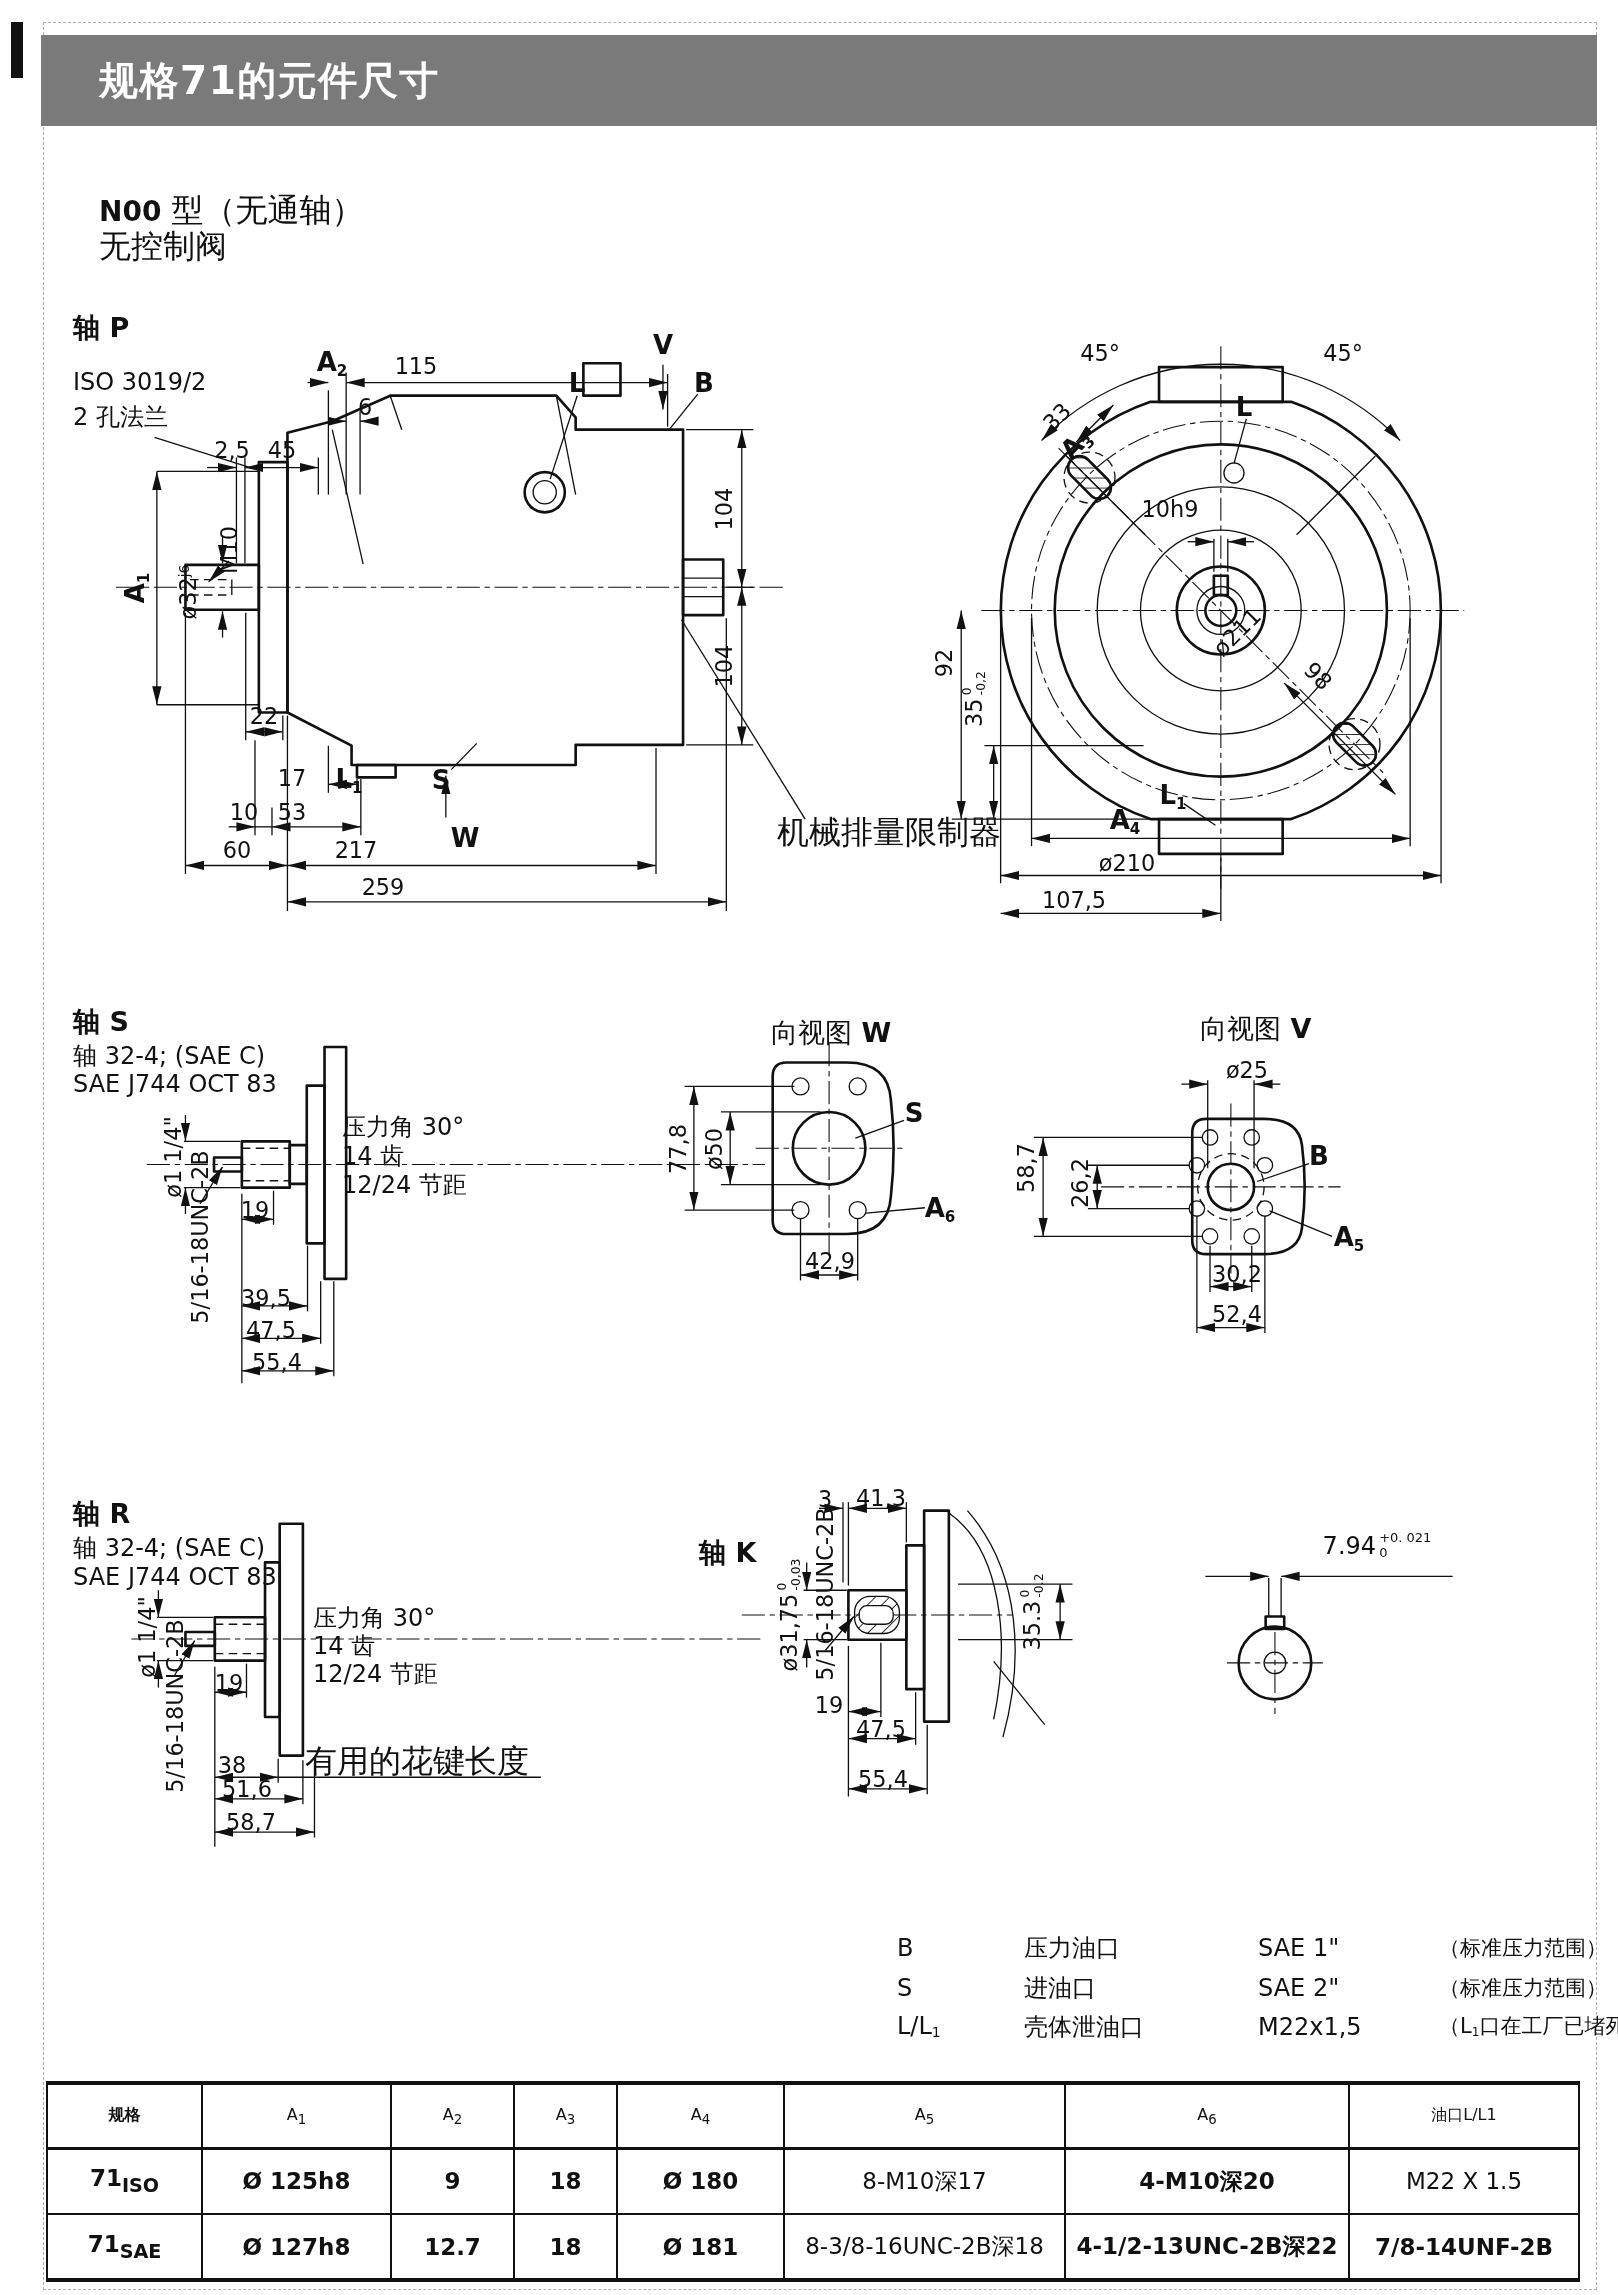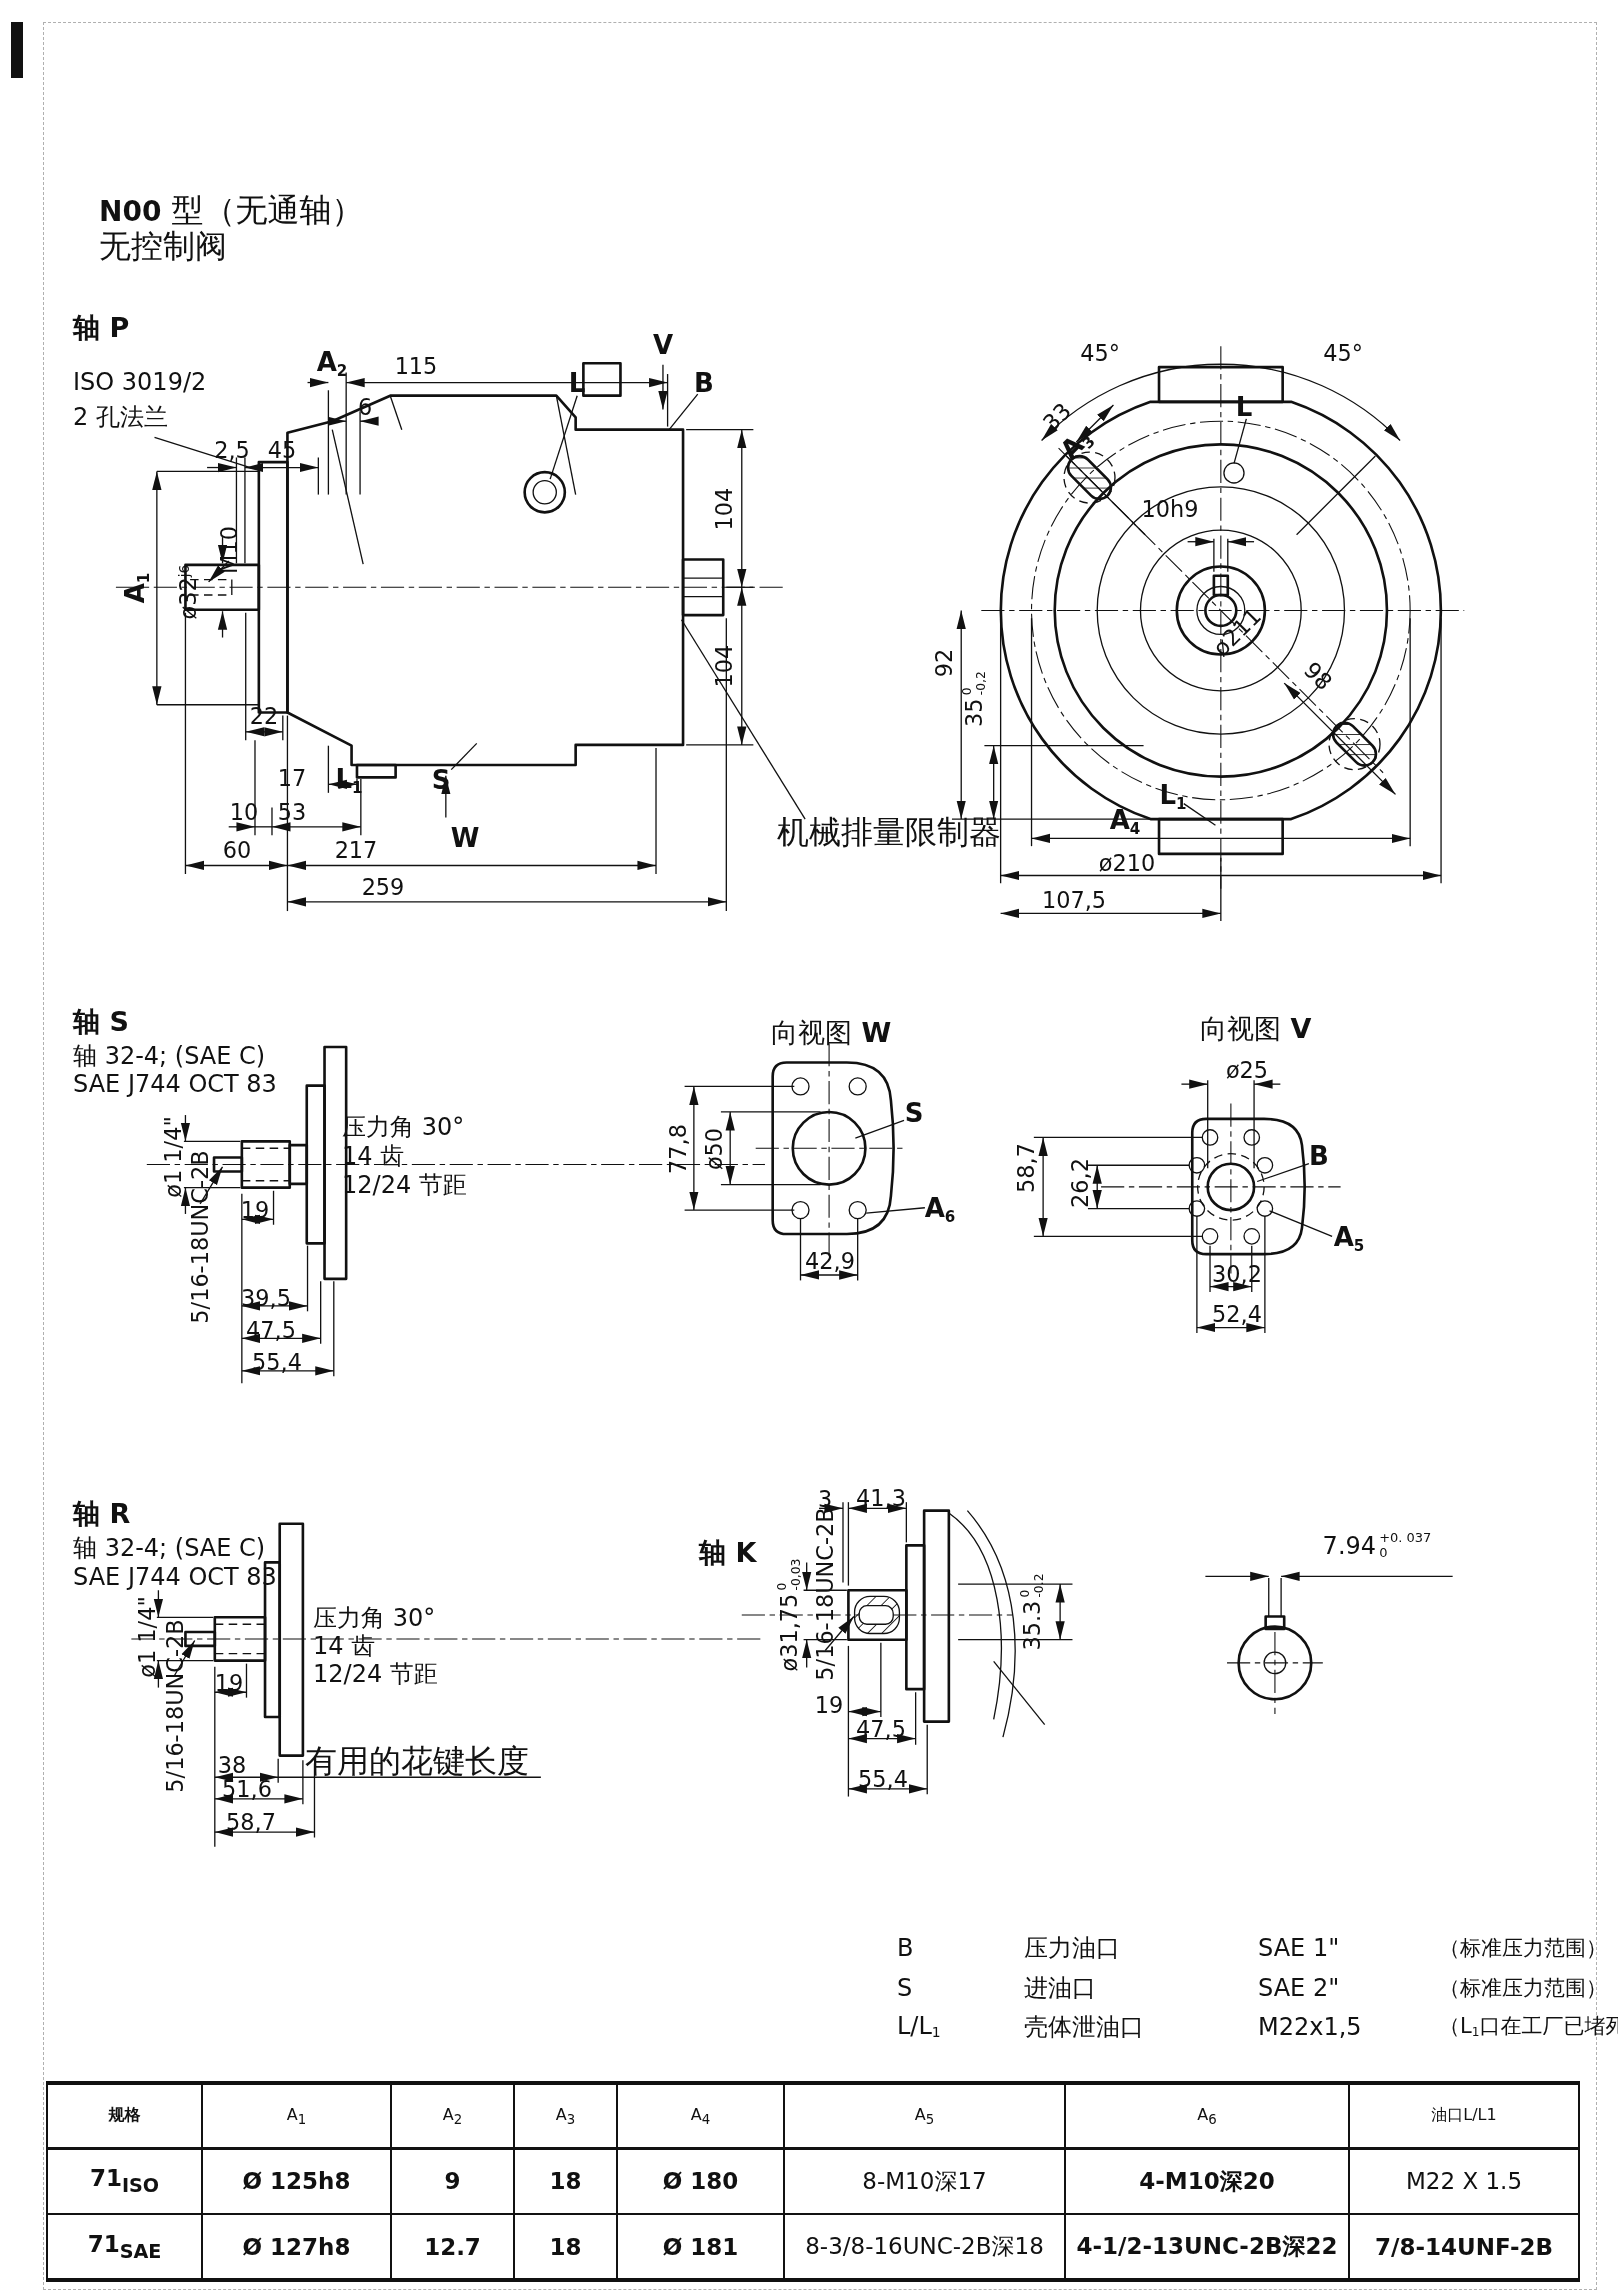--- a/index.html
+++ b/index.html
@@ -31,20 +31,23 @@
 .tbl{position:absolute;left:46px;top:2081px;border-collapse:collapse;table-layout:fixed;border-top:4.6px solid #111;border-bottom:4.6px solid #111}
 .tbl td{border:2.3px solid #111;text-align:center;font-size:23px;height:66px;padding:0;white-space:nowrap}
 .tbl tr.hr td{height:65px;font-size:16px;border-bottom:3.9px solid #111}
 </style>
 </head>
 <body>
 
 <div id="page">
 <div id="pgborder"></div>
 <div id="cmark"></div>
+<div id="titlebar">
+      <div class="t">规格71的元件尺寸</div>
+    </div>
 
 <div class="lb lf" style="left:99px;top:210px">
  <span style="font-weight:700;font-size:28px">N00</span><span class="cn"> 型（无通轴）</span>
 </div>
 <div class="lb lf cn" style="left:99px;top:246px">无控制阀</div>
 
 <svg class="art" width="1618" height="2295" viewBox="0 0 2094 2970">
 <defs>
 <marker id="ar" markerUnits="userSpaceOnUse" markerWidth="26" markerHeight="16" refX="24" refY="8" orient="auto-start-reverse">
           <path d="M0,2 L24,8 L0,14 Z" fill="#111"></path>
@@ -406,21 +409,21 @@
       </span></div>
 <div class="lb v" style="left:825px;top:1594px">5/16-18UNC-2B</div>
 <div class="lb" style="left:829px;top:1705px">19</div>
 <div class="lb" style="left:881px;top:1729px">47,5</div>
 <div class="lb" style="left:883px;top:1779px">55,4</div>
 <div class="lb v" style="left:1033px;top:1612px"><span>35.3</span><span class="tol">
         <span>0</span>
         <span>-0.2</span>
       </span></div>
 <div class="lb t31" style="left:1377px;top:1547px"><span>7.94</span><span class="tol" style="font-size:13px">
-        <span>+0. 037</span>
+        <span>+0. 021</span>
         <span>0</span>
       </span></div>
 
 <div class="lb lf t31" style="left:897px;top:1948px">B</div>
 <div class="lb lf t31" style="left:1024px;top:1948px">压力油口</div>
 <div class="lb lf t31" style="left:1258px;top:1948px">SAE 1"</div>
 <div class="lb lf" style="left:1439px;top:1948px;font-size:21px">（标准压力范围）</div>
 <div class="lb lf t31" style="left:897px;top:1988px">S</div>
 <div class="lb lf t31" style="left:1024px;top:1988px">进油口</div>
 <div class="lb lf t31" style="left:1258px;top:1988px">SAE 2"</div>

